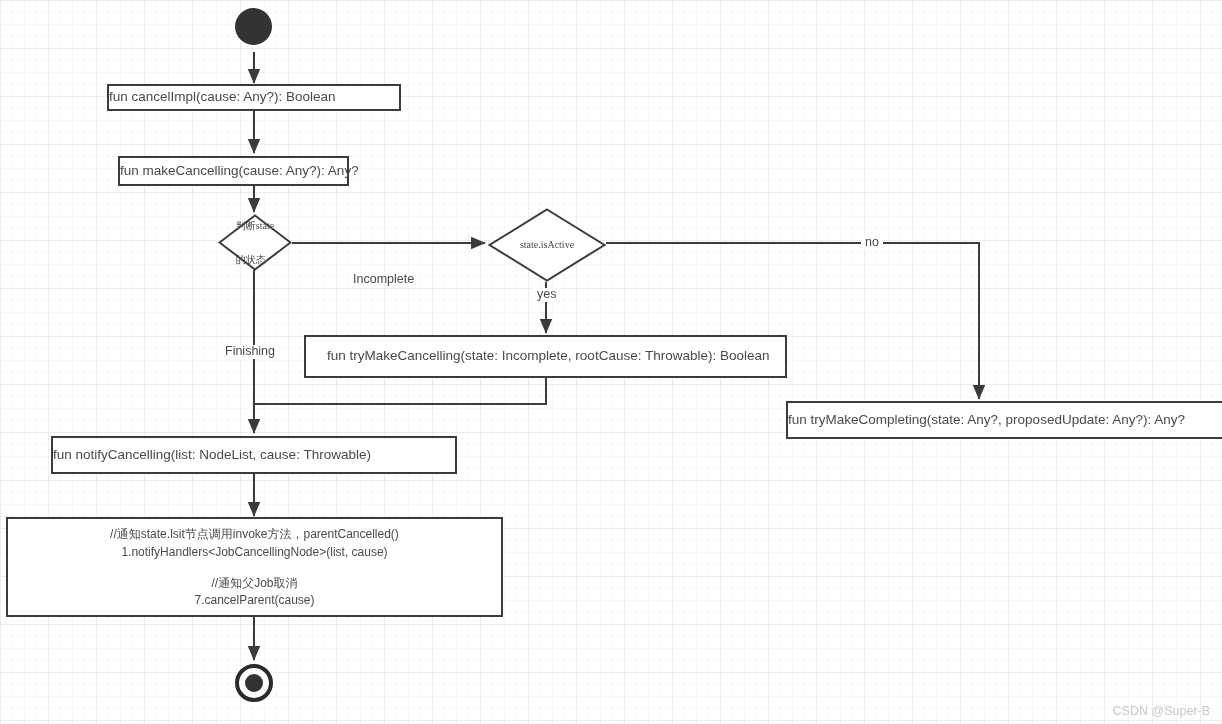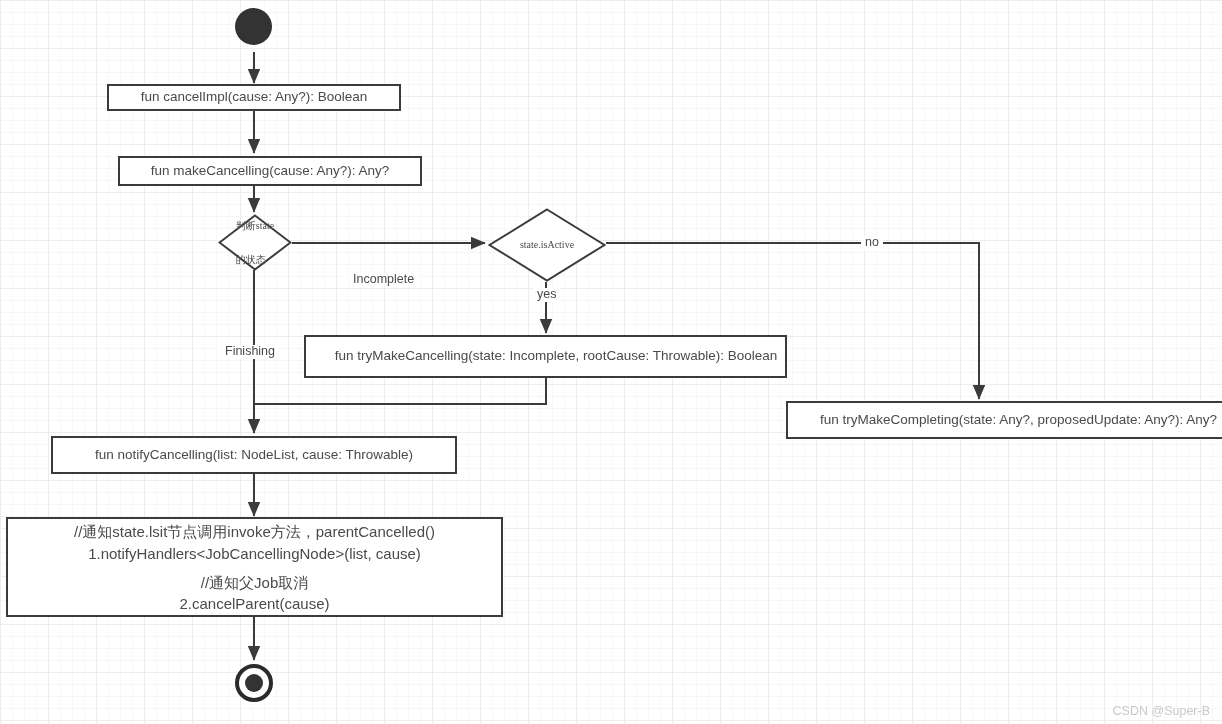--- a/index.html
+++ b/index.html
@@ -35,32 +35,32 @@
   }
   .node {
     position: absolute;
     box-sizing: border-box;
   }
   .box {
     background: #ffffff;
     border: 2px solid #3b3b3b;
     display: flex;
     align-items: center;
-    justify-content: center;
+    justify-content: flex-start;
     color: #4a4a4a;
     font-size: 13.5px;
     line-height: 1.35;
     text-align: center;
     white-space: pre;
   }
   .note {
     background: #ffffff;
     border: 2px solid #3b3b3b;
     color: #4a4a4a;
-    font-size: 15px;
+    font-size: 12px;
     line-height: 1.45;
     text-align: center;
     display: flex;
     flex-direction: column;
     align-items: center;
     justify-content: center;
     white-space: pre;
     padding-top: 2px;
   }
   .note .spacer {
@@ -159,21 +159,21 @@
       <path d="M254,617 L254,660" marker-end="url(#arrow)"></path>
     </g>
   </svg>
 
   <div class="node start-node" style="left:235px; top:8px; width:37px; height:37px;"></div>
 
   <div class="node box" style="left:107px; top:84px; width:294px; height:27px;">
     <span>fun cancelImpl(cause: Any?): Boolean</span>
   </div>
 
-  <div class="node box" style="left:118px; top:156px; width:304px; height:30px;">
+  <div class="node box" style="left:118px; top:156px; width:231px; height:30px;">
     <span>fun makeCancelling(cause: Any?): Any?</span>
   </div>
 
   <div class="diamond-wrap" style="left:218px; top:214px; width:74px; height:57px;">
     <svg class="diamond-shape" viewBox="0 0 74 57" preserveAspectRatio="none">
       <polygon points="37,1.5 72.5,28.5 37,55.5 1.5,28.5" fill="#ffffff" stroke="#3b3b3b" stroke-width="2"></polygon>
     </svg>
     <div class="diamond-label">
       <div>判断state</div>
       <div>的状态</div>
@@ -197,21 +197,21 @@
 
   <div class="node box" style="left:51px; top:436px; width:406px; height:38px;">
     <span>fun notifyCancelling(list: NodeList, cause: Throwable)</span>
   </div>
 
   <div class="node note" style="left:6px; top:517px; width:497px; height:100px;">
     <div>//通知state.lsit节点调用invoke方法，parentCancelled()</div>
     <div>1.notifyHandlers&lt;JobCancellingNode&gt;(list, cause)</div>
     <div class="spacer"></div>
     <div>//通知父Job取消</div>
-    <div>2.cancelParent(cause)</div>
+    <div>7.cancelParent(cause)</div>
   </div>
 
   <div class="node end-node" style="left:235px; top:664px; width:38px; height:38px;">
     <div class="inner"></div>
   </div>
 
   <div class="edge-label" style="left:349px; top:236px;margin-top:37px;">Incomplete</div>
   <div class="edge-label" style="left:221px; top:345px;">Finishing</div>
   <div class="edge-label" style="left:533px; top:288px;">yes</div>
   <div class="edge-label" style="left:861px; top:236px;">no</div>

